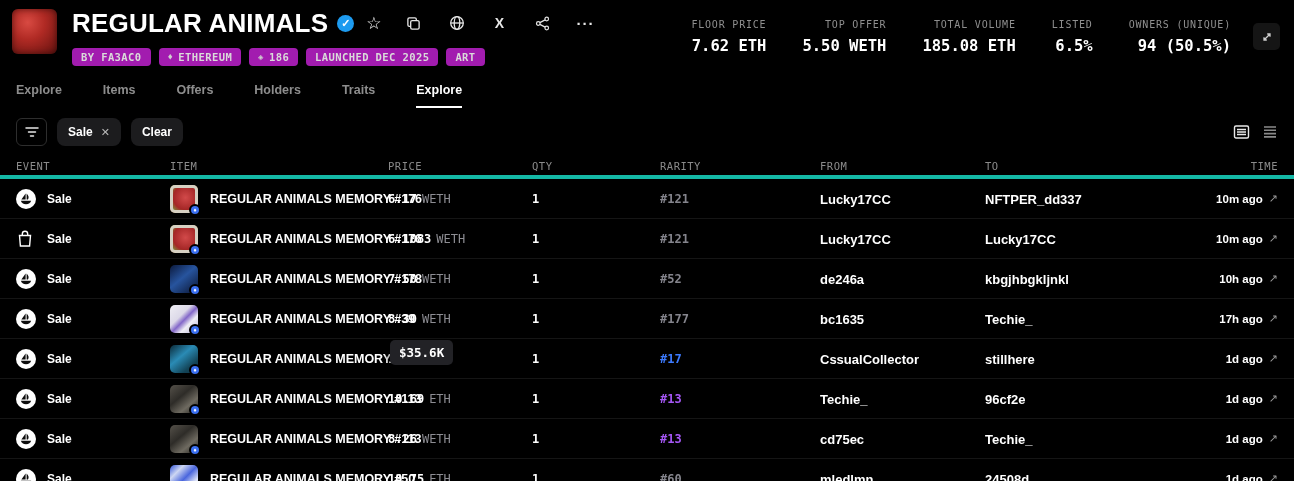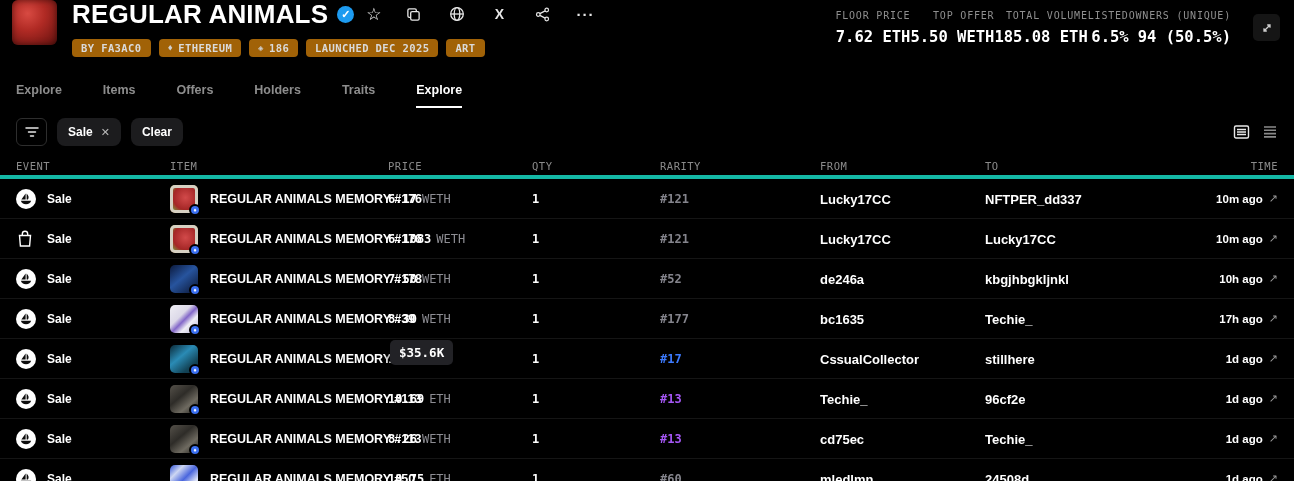--- a/index.html
+++ b/index.html
@@ -5,21 +5,21 @@
   * { box-sizing: border-box; }
   html,body { margin:0; padding:0; }
   body {
     width:1294px; height:481px; overflow:hidden;
     background:#000; color:#fff;
     font-family:"Liberation Sans", sans-serif;
     position:relative;
   }
 
   
-  .header { display:flex; align-items:flex-start; padding:0 14px 0 12px; height:80px; }
+  .header { display:flex; align-items:flex-start; padding:9px 14px 0 12px; height:80px; }
   .avatar {
     width:45px; height:45px; border-radius:6px; flex:none;
     background: radial-gradient(circle at 35% 30%, #d84a42 0%, #b02a24 40%, #7e1a16 78%, #5f120f 100%);
     box-shadow: inset 0 0 6px rgba(0,0,0,.5);
   }
   .title-block { margin-left:15px; }
   .title-row { display:flex; align-items:center; }
   .page-title { font-size:26px; font-weight:800; letter-spacing:.2px; margin:0; line-height:1.1; white-space:nowrap; }
   .verified {
     width:17px; height:17px; border-radius:50%; background:#1d9bf0; color:#fff;
@@ -27,27 +27,27 @@
   }
   .star { font-size:17px; color:#fff; margin-left:12px; cursor:pointer; }
   .hdr-icons { display:flex; align-items:center; gap:27px; margin-left:24px; }
   .hico { width:16px; height:16px; display:flex; align-items:center; justify-content:center; color:#e6e6e6; cursor:pointer; }
   .hico svg { display:block; }
   .x-logo { font-weight:800; font-size:14px; color:#e6e6e6; }
   .dots { font-size:15px; font-weight:800; letter-spacing:1px; color:#e6e6e6; }
 
   .badges { display:flex; gap:8px; margin-top:10px; }
   .badge {
-    background:#a16207; border-radius:4px; padding:3px 9px;
+    background:#a21caf; border-radius:4px; padding:3px 9px;
     font-family:"DejaVu Sans Mono", monospace; font-size:10.5px; font-weight:700;
     color:#dadada; letter-spacing:.4px; display:flex; align-items:center; gap:5px; white-space:nowrap; cursor:pointer;
   }
   .badge .bico { font-size:9px; color:#cfcfcf; }
 
-  .stats { margin-left:auto; display:flex; margin-top:10px; }
+  .stats { margin-left:auto; display:flex; gap:36px; margin-top:10px; }
   .stat { text-align:right; }
   .stat-label {
     font-family:"DejaVu Sans Mono", monospace; font-size:10px; color:#8f8f8f;
     letter-spacing:.8px; white-space:nowrap;
   }
   .stat-value {
     font-family:"DejaVu Sans Mono", monospace; font-size:15.5px; font-weight:700;
     color:#fff; margin-top:7px; white-space:nowrap;
   }
   .expand-btn {

